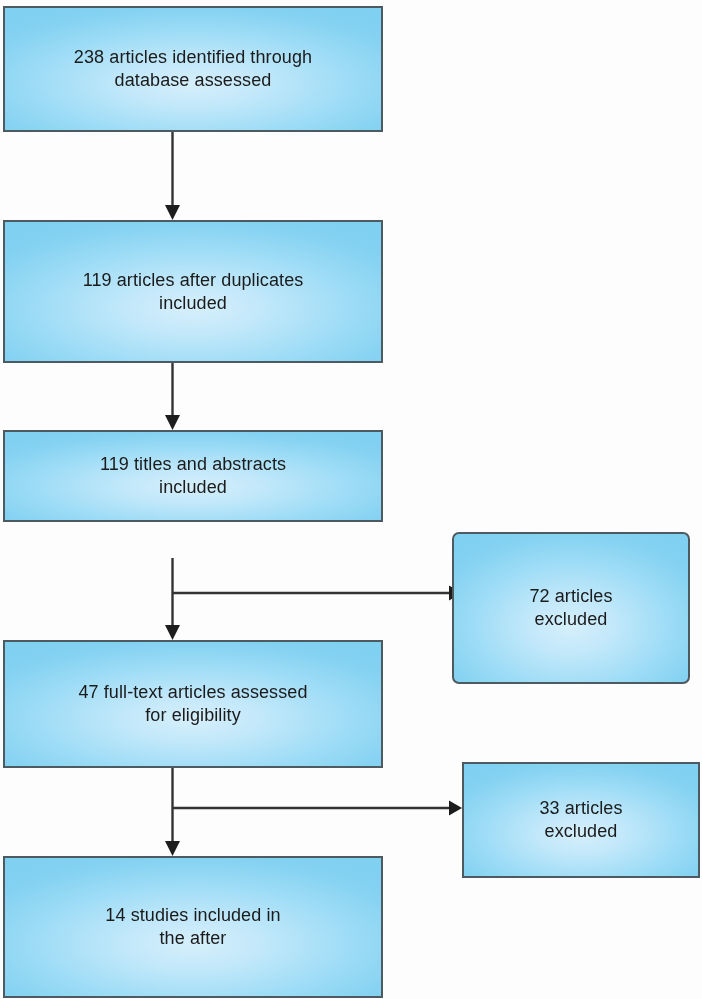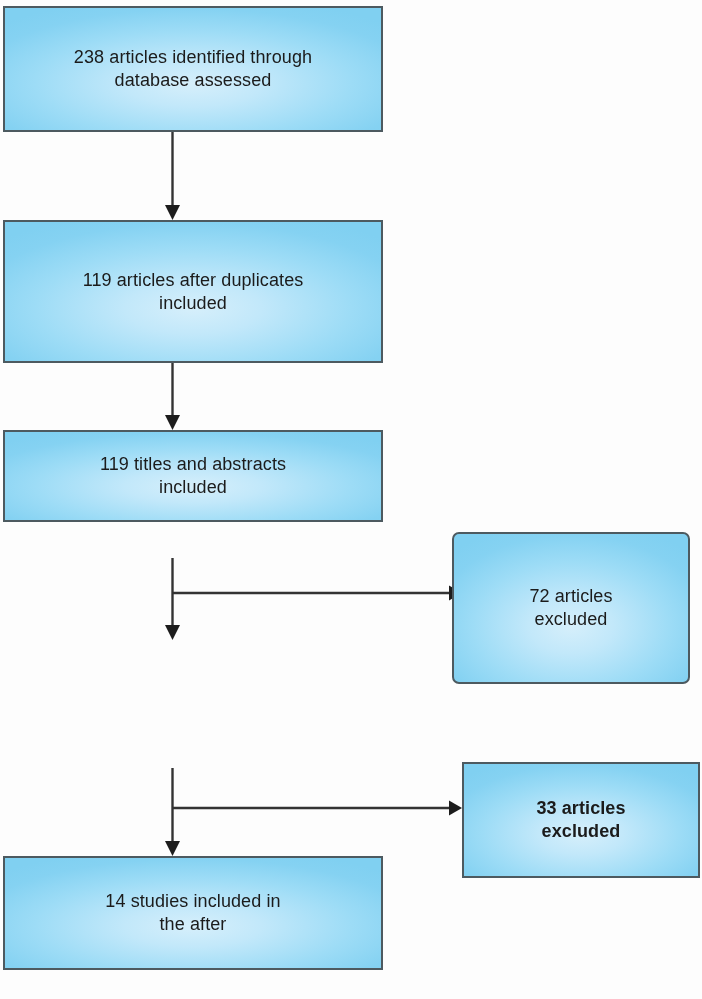--- a/index.html
+++ b/index.html
@@ -45,23 +45,23 @@
   }
   .flow-box .box-text {
     display: block;
     width: 100%;
   }
   
   #box-identified    { left: 3px;   top: 6px;   width: 380px; height: 126px; }
   #box-duplicates    { left: 3px;   top: 220px; width: 380px; height: 143px; }
   #box-screened      { left: 3px;   top: 430px; width: 380px; height: 92px; }
   #box-fulltext      { left: 3px;   top: 640px; width: 380px; height: 128px; }
-  #box-included      { left: 3px;   top: 856px; width: 380px; height: 114px; }
+  #box-included      { left: 3px;   top: 856px; width: 380px; height: 142px; }
   #box-excluded-72   { left: 452px; top: 532px; width: 238px; height: 152px; border-radius: 7px; }
-  #box-excluded-33   { left: 462px; top: 762px; width: 238px; height: 116px; font-weight: bold; }
+  #box-excluded-33   { left: 462px; top: 762px; width: 238px; height: 116px; }
 
   
   #connectors {
     position: absolute;
     left: 0;
     top: 0;
     width: 702px;
     height: 999px;
     pointer-events: none;
   }
@@ -123,20 +123,23 @@
   </div>
 
   <div class="flow-box" id="box-screened">
     <span class="box-text"><span>119 titles and abstracts</span><br><span>included</span></span>
   </div>
 
   <div class="flow-box" id="box-excluded-72">
     <span class="box-text"><span>72 articles</span><br><span>excluded</span></span>
   </div>
 
+  <div class="flow-box" id="box-fulltext">
+    <span class="box-text"><span>47 full-text articles assessed</span><br><span>for eligibility</span></span>
+  </div>
 
   <div class="flow-box" id="box-excluded-33">
     <span class="box-text"><span>33 articles</span><br><span>excluded</span></span>
   </div>
 
   <div class="flow-box" id="box-included">
     <span class="box-text"><span>14 studies included in</span><br><span>the after</span></span>
   </div>
 
 </div>

